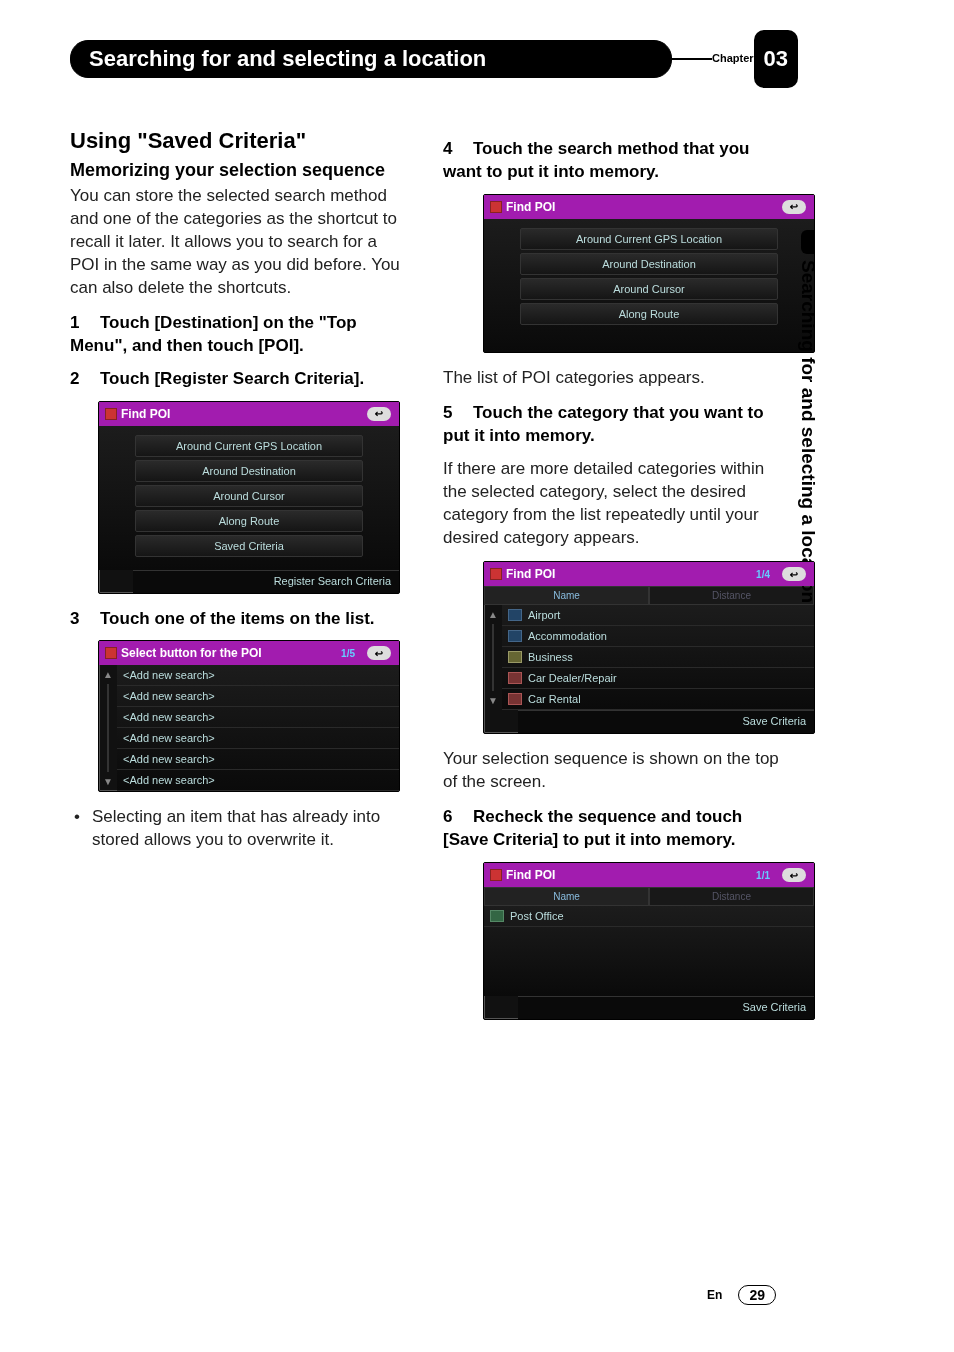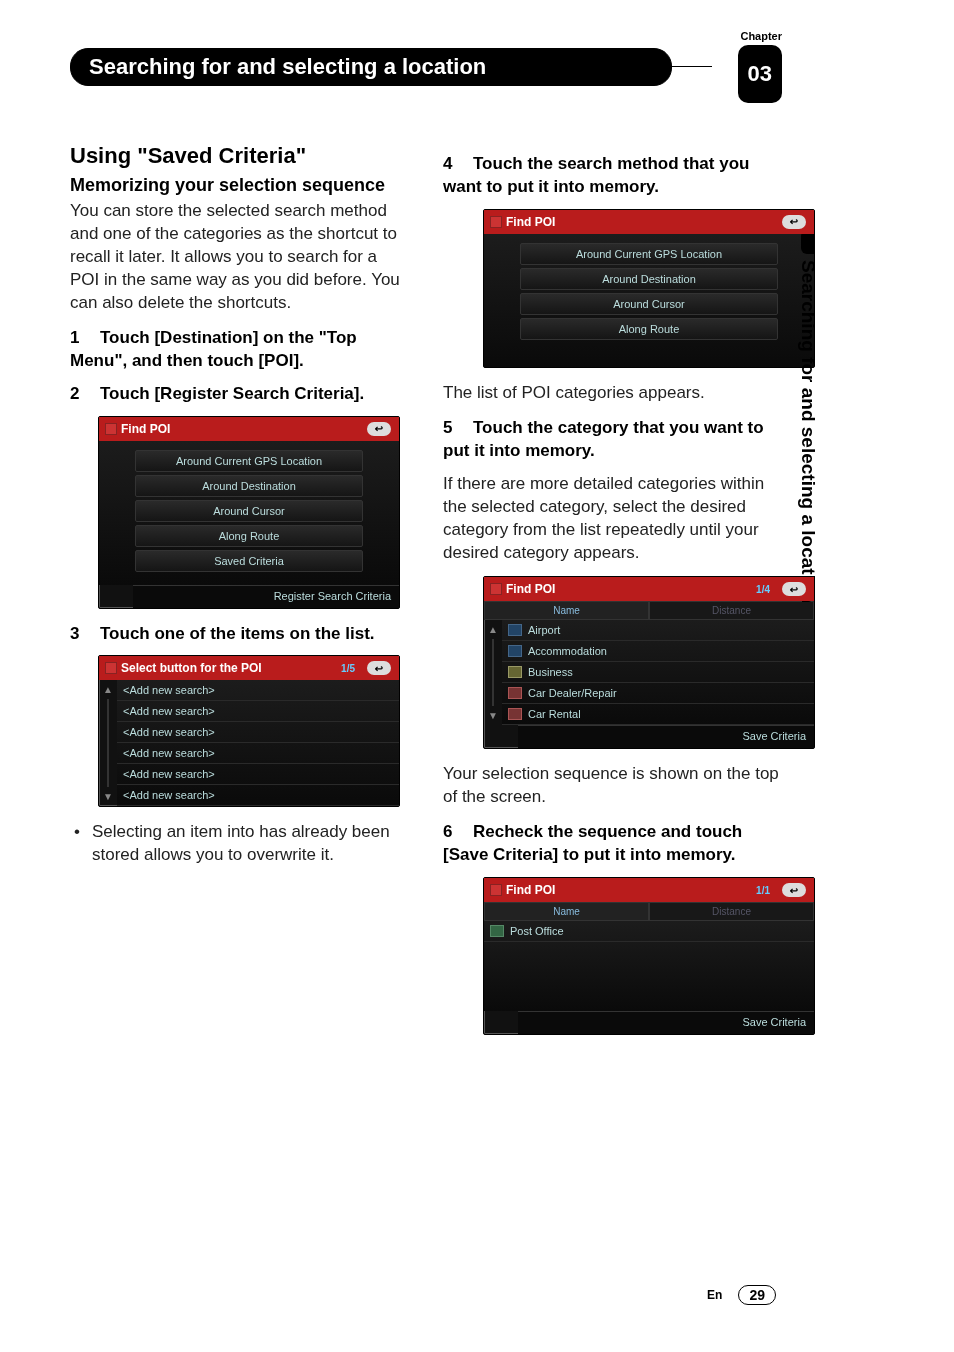--- a/index.html
+++ b/index.html
@@ -37,22 +37,21 @@
     color: #fff;
     position: relative;
   }
   .header-connector {
     flex: 0 0 40px;
     height: 1.5px;
     background: #000;
   }
   .chapter-block {
     display: flex;
-    flex-direction: column;
-    align-items: flex-end;
+    align-items: center;
     width: 70px;
   }
   .chapter-label {
     font-size: 11px;
     font-weight: bold;
     margin-bottom: 3px;
   }
   .chapter-badge {
     background: #000;
     color: #fff;
@@ -136,21 +135,21 @@
     border: 1px solid #000;
     border-radius: 2px;
     width: 300px;
     margin: 8px 0 14px 28px;
     color: #ddd;
     font-size: 11px;
     box-shadow: 0 0 0 1px #555 inset;
   }
   .col2 .shot { margin-left: 40px; width: 330px; }
   .shot-title {
-    background: #b91c1c;
+    background: #a21caf;
     color: #fff;
     font-weight: bold;
     font-size: 12px;
     padding: 5px 8px 5px 22px;
     display: flex;
     justify-content: space-between;
     align-items: center;
     position: relative;
   }
   .shot-title::before {
@@ -354,21 +353,21 @@
             <div class="list-row">
                 <span>&lt;Add new search&gt;</span>
               </div>
             <div class="list-row">
                 <span>&lt;Add new search&gt;</span>
               </div>
           </div>
         </div>
       </div>
 
-      <div class="note">Selecting an item into has already been stored allows you to overwrite it.</div>
+      <div class="note">Selecting an item that has already into stored allows you to overwrite it.</div>
     </div>
 
     <div class="col col2">
       <div class="step"><span class="num">4</span><span>Touch the search method that you want to put it into memory.</span></div>
 
       <div class="shot">
         <div class="shot-title">
           <span>Find POI</span>
           <span class="shot-back">↩</span>
         </div>

